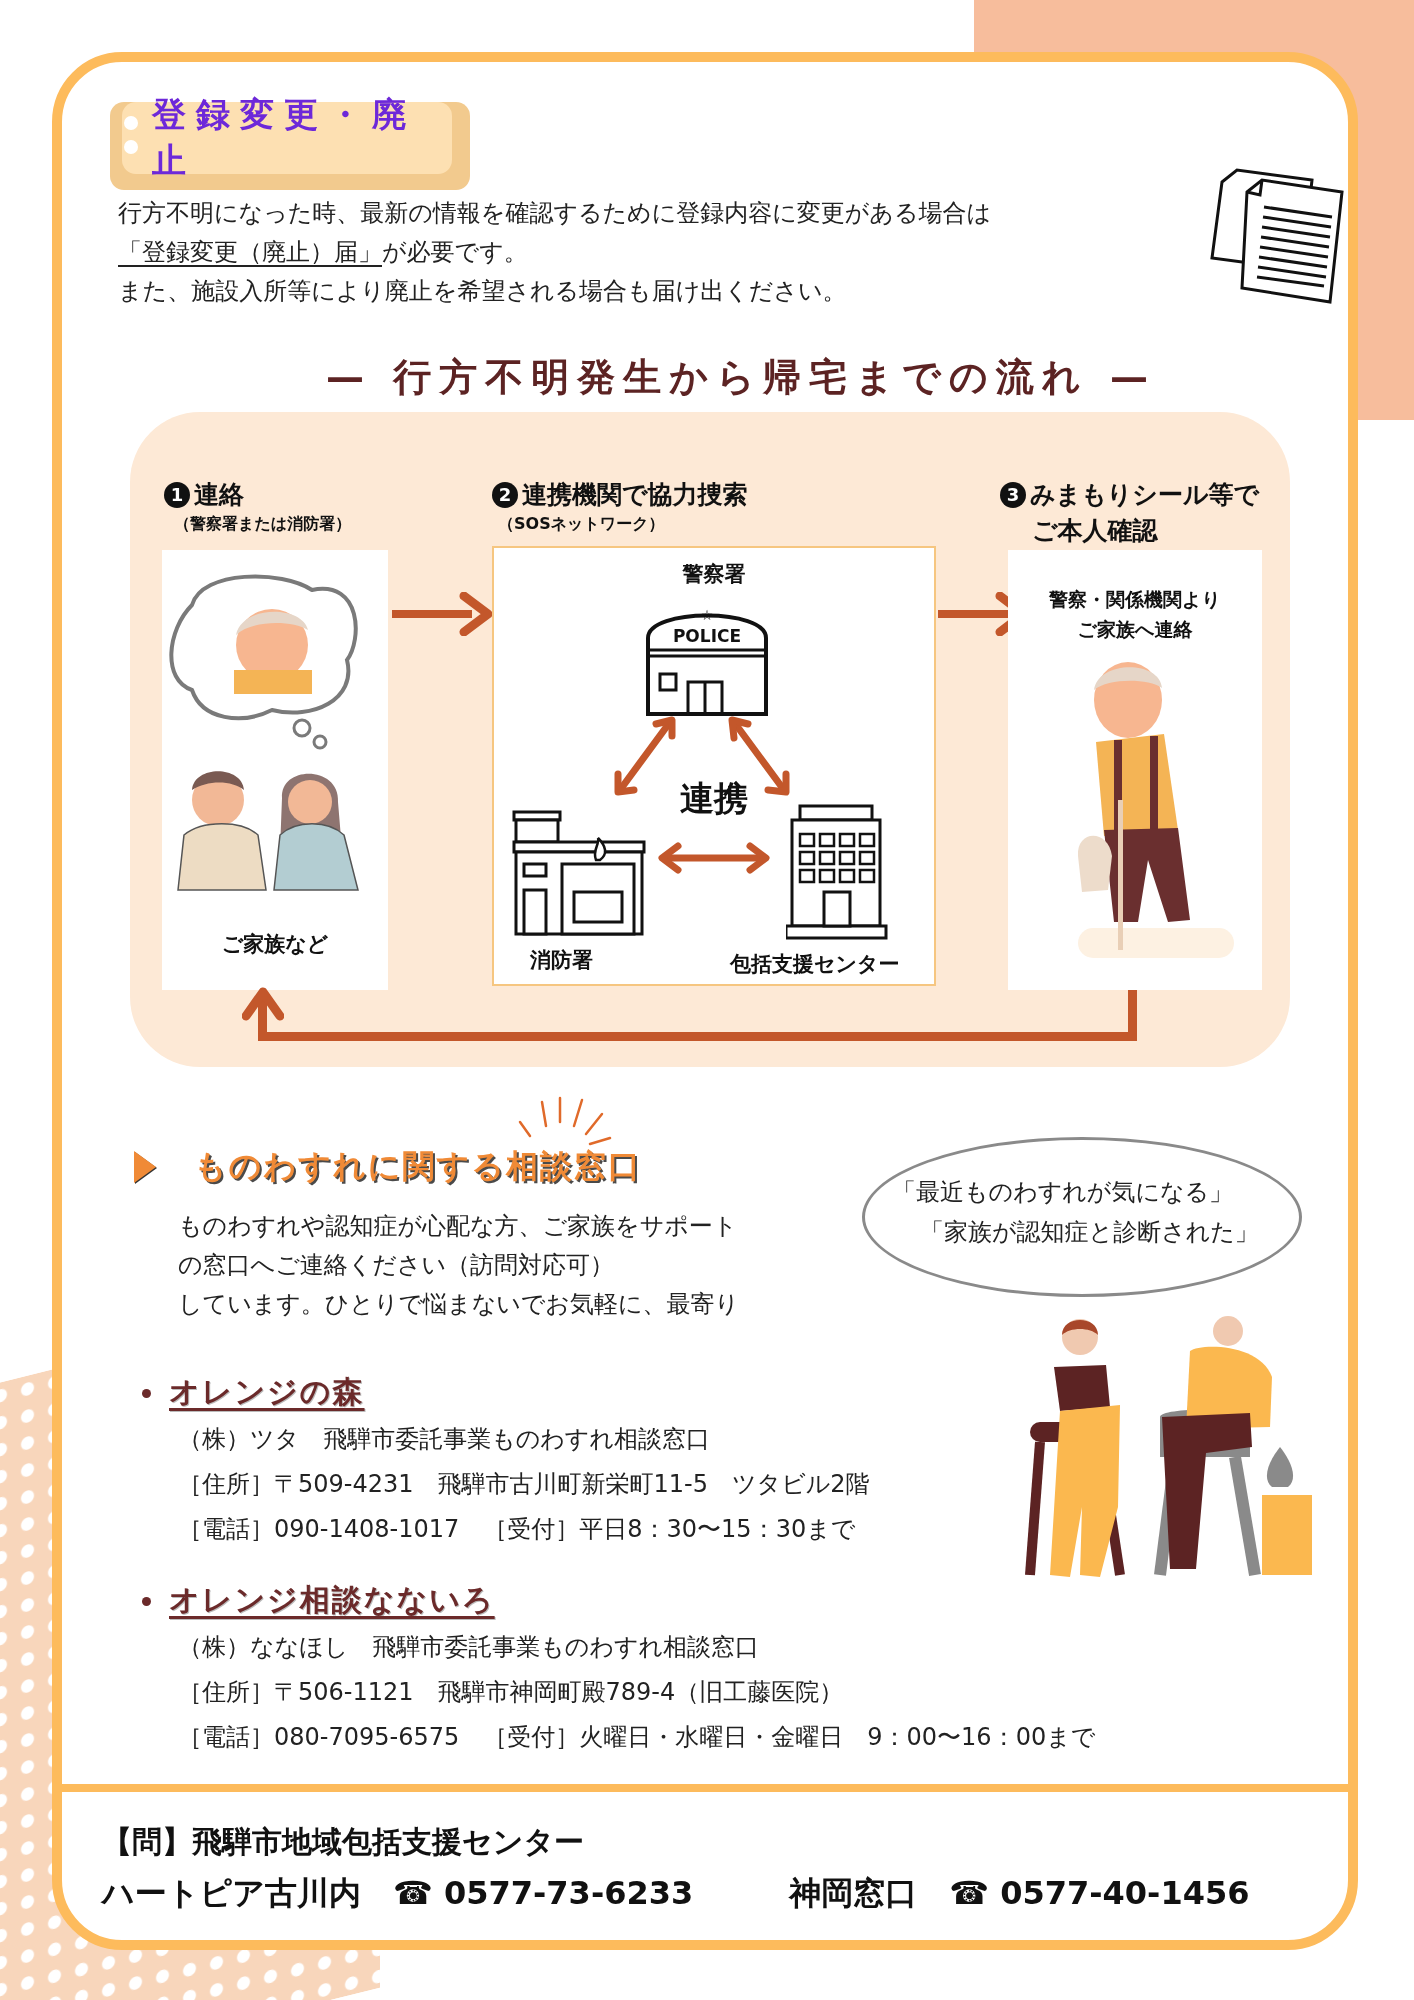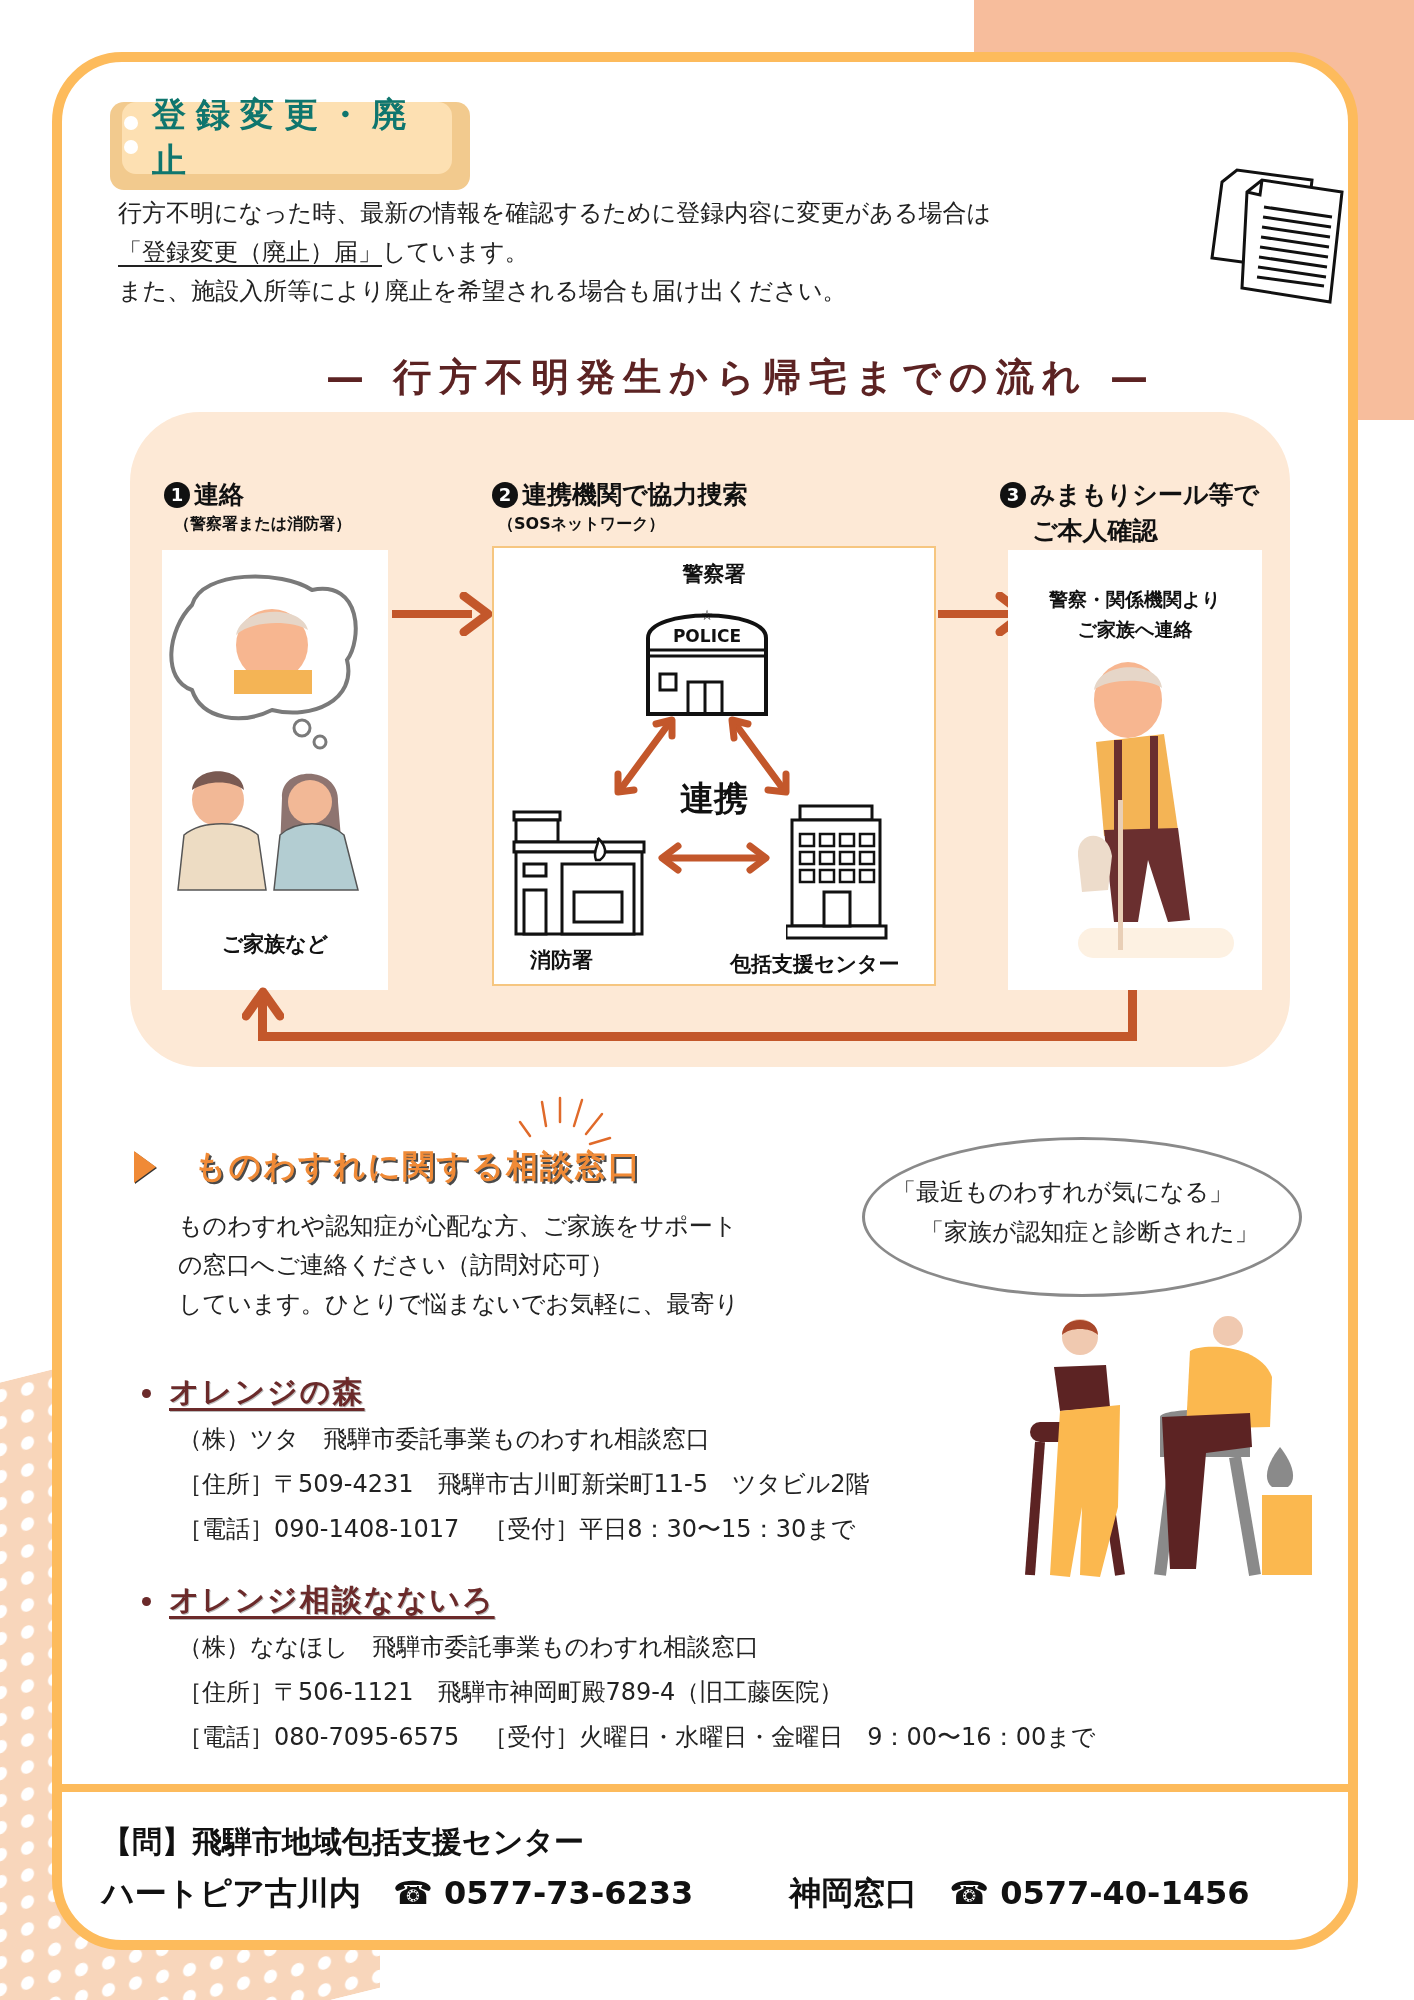--- a/index.html
+++ b/index.html
@@ -15,21 +15,21 @@
 
   .card { position: absolute; left: 52px; top: 52px; width: 1306px; height: 1898px;
     border: 10px solid #fdbb5c; border-radius: 70px; background: #ffffff; overflow: hidden; }
 
   
   .tag { position: absolute; left: 48px; top: 40px; width: 360px; height: 88px;
     background: #f2ca8e; border-radius: 14px; }
   .tag-inner { position: absolute; left: 12px; top: 0; width: 330px; height: 72px;
     background: #fde0b2; border-radius: 14px; display: flex; align-items: center; padding-left: 30px; }
   .tag-dot { position: absolute; left: 2px; width: 14px; height: 14px; background: #fff; border-radius: 50%; }
-  .tag-title { font-family: "DejaVu Sans", sans-serif; font-weight: bold; font-size: 34px; letter-spacing: 10px; color: #0f766e; }
+  .tag-title { font-family: "DejaVu Sans", sans-serif; font-weight: bold; font-size: 34px; letter-spacing: 10px; color: #6d28d9; }
 
   .intro { position: absolute; left: 56px; top: 132px; font-size: 24px; line-height: 39px; color: #222; }
   .intro .u { text-decoration: underline; text-underline-offset: 5px; margin-top: 29px; }
 
   .doc-icon { position: absolute; left: 1140px; top: 100px; width: 160px; height: 150px; }
 
   .flow-title { position: absolute; left: 0; width: 100%; top: 290px; text-align: center;
     font-weight: bold; font-size: 38px; letter-spacing: 8px; color: #5c2323; margin-left: 36px; }
 
   .flow-panel { position: absolute; left: 68px; top: 350px; width: 1160px; height: 655px;
@@ -79,21 +79,21 @@
   <div class="tag">
     <div class="tag-inner">
       <span class="tag-dot" style="top:14px"></span>
       <span class="tag-dot" style="top:38px"></span>
       <span class="tag-title">登録変更・廃止</span>
     </div>
   </div>
 
   <div class="intro">
     <div>行方不明になった時、最新の情報を確認するために登録内容に変更がある場合は</div>
-    <div><span class="u">「登録変更（廃止）届」</span><span>しています。</span></div>
+    <div><span class="u">「登録変更（廃止）届」</span><span>が必要です。</span></div>
     <div>また、施設入所等により廃止を希望される場合も届け出ください。</div>
   </div>
 
   <svg class="doc-icon" viewBox="0 0 160 150">
     <g fill="#fff" stroke="#111" stroke-width="3">
       <polygon points="20,20 35,8 110,18 100,108 10,96"></polygon>
       <polygon points="45,30 60,18 140,30 128,140 40,126"></polygon>
       <polyline points="45,30 58,33 60,18" fill="none"></polyline>
     </g>
     <g stroke="#111" stroke-width="3">

